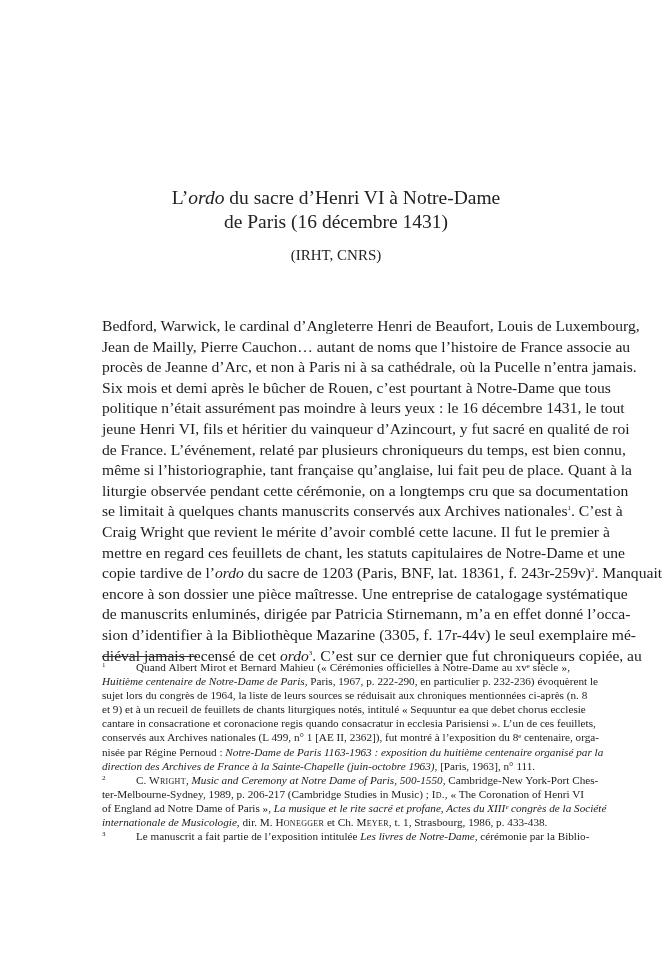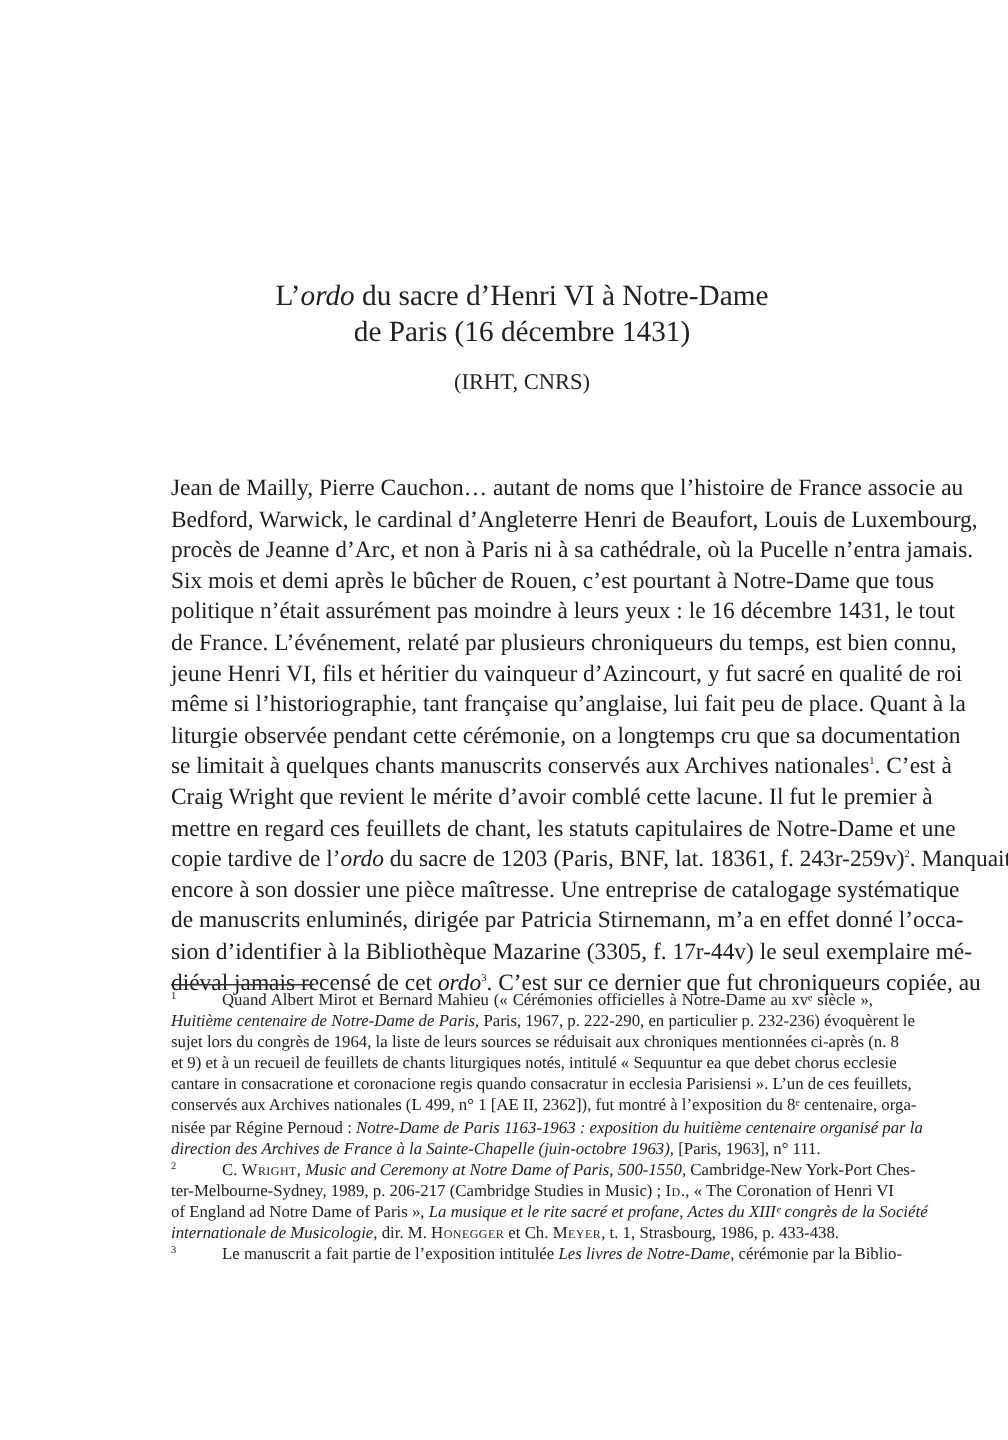--- a/index.html
+++ b/index.html
@@ -1,18 +1,18 @@
 <!DOCTYPE html>
 <html><head>
 <meta charset="utf-8">
 <style>
   html, body { margin:0; padding:0; background:#ffffff; }
   body { width:672px; height:960px; position:relative; overflow:hidden; color:#1a1a1a;
          font-family:"DejaVu Serif","Liberation Serif",serif; }
-  .page { position:absolute; left:12px; top:0; width:558px; height:960px; }
+  .page { position:absolute; left:0; top:0; width:558px; height:960px; }
   .title { position:absolute; left:100px; width:472px; top:186px; text-align:center;
            font-family:"Liberation Serif",serif; font-size:19.5px; line-height:24px; color:#222; }
   .author { position:absolute; left:100px; width:472px; top:245px; text-align:center;
             font-family:"Liberation Serif",serif; font-size:15px; line-height:21px; color:#222; }
   .sc { font-variant:small-caps; letter-spacing:0.3px; }
   .body { position:absolute; left:102px; width:468px; top:316px;
           font-family:"Liberation Serif",serif; font-size:15.6px; line-height:20.6px; color:#1d1d1d; }
   .line { display:block; white-space:nowrap; text-align:justify; text-align-last:justify; }
   .line.last { text-align-last:left; }
   sup { font-size:7px; line-height:0; vertical-align:6px; }
@@ -30,27 +30,27 @@
   <div class="title">
     <div><span>L’</span><i>ordo</i><span> du sacre d’Henri VI à Notre-Dame</span></div>
     <div>de Paris (16 décembre 1431)</div>
   </div>
 
   <div class="author">
     <div>(IRHT, CNRS)</div>
   </div>
 
   <div class="body">
+    <span class="line">Bedford, Warwick, le cardinal d’Angleterre Henri de Beaufort, Louis de Luxembourg,</span>
     <span class="line">Jean de Mailly, Pierre Cauchon… autant de noms que l’histoire de France associe au</span>
-    <span class="line">Bedford, Warwick, le cardinal d’Angleterre Henri de Beaufort, Louis de Luxembourg,</span>
     <span class="line">procès de Jeanne d’Arc, et non à Paris ni à sa cathédrale, où la Pucelle n’entra jamais.</span>
     <span class="line">Six mois et demi après le bûcher de Rouen, c’est pourtant à Notre-Dame que tous</span>
     <span class="line">politique n’était assurément pas moindre à leurs yeux : le 16 décembre 1431, le tout</span>
+    <span class="line">jeune Henri VI, fils et héritier du vainqueur d’Azincourt, y fut sacré en qualité de roi</span>
     <span class="line">de France. L’événement, relaté par plusieurs chroniqueurs du temps, est bien connu,</span>
-    <span class="line">jeune Henri VI, fils et héritier du vainqueur d’Azincourt, y fut sacré en qualité de roi</span>
     <span class="line">même si l’historiographie, tant française qu’anglaise, lui fait peu de place. Quant à la</span>
     <span class="line">liturgie observée pendant cette cérémonie, on a longtemps cru que sa documentation</span>
     <span class="line"><span>se limitait à quelques chants manuscrits conservés aux Archives nationales</span><sup>1</sup><span>. C’est à</span></span>
     <span class="line">Craig Wright que revient le mérite d’avoir comblé cette lacune. Il fut le premier à</span>
     <span class="line">mettre en regard ces feuillets de chant, les statuts capitulaires de Notre-Dame et une</span>
     <span class="line"><span>copie tardive de l’</span><i>ordo</i><span> du sacre de 1203 (Paris, BNF, lat. 18361, f. 243r-259v)</span><sup>2</sup><span>. Manquait</span></span>
     <span class="line">encore à son dossier une pièce maîtresse. Une entreprise de catalogage systématique</span>
     <span class="line">de manuscrits enluminés, dirigée par Patricia Stirnemann, m’a en effet donné l’occa-</span>
     <span class="line">sion d’identifier à la Bibliothèque Mazarine (3305, f. 17r-44v) le seul exemplaire mé-</span>
     <span class="line"><span>diéval jamais recensé de cet </span><i>ordo</i><sup>3</sup><span>. C’est sur ce dernier que fut chroniqueurs copiée, au</span></span>

